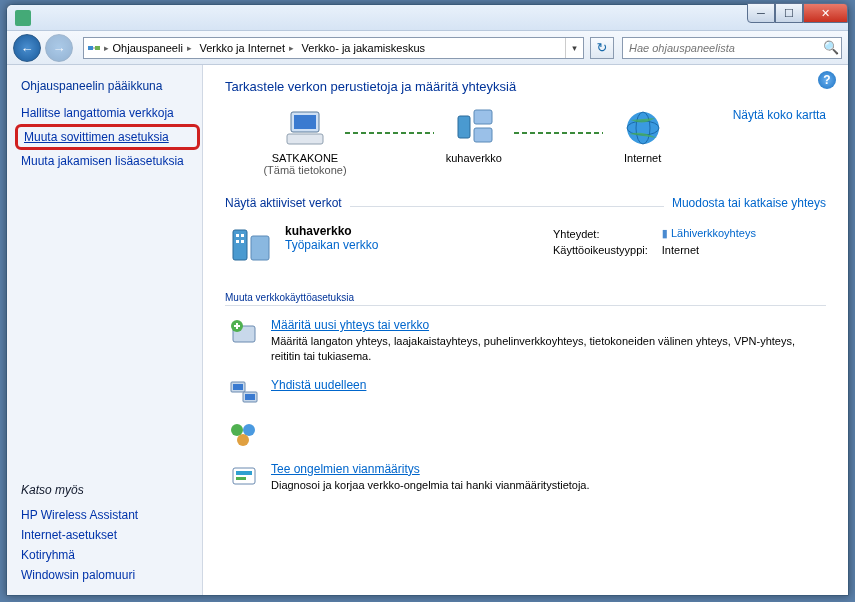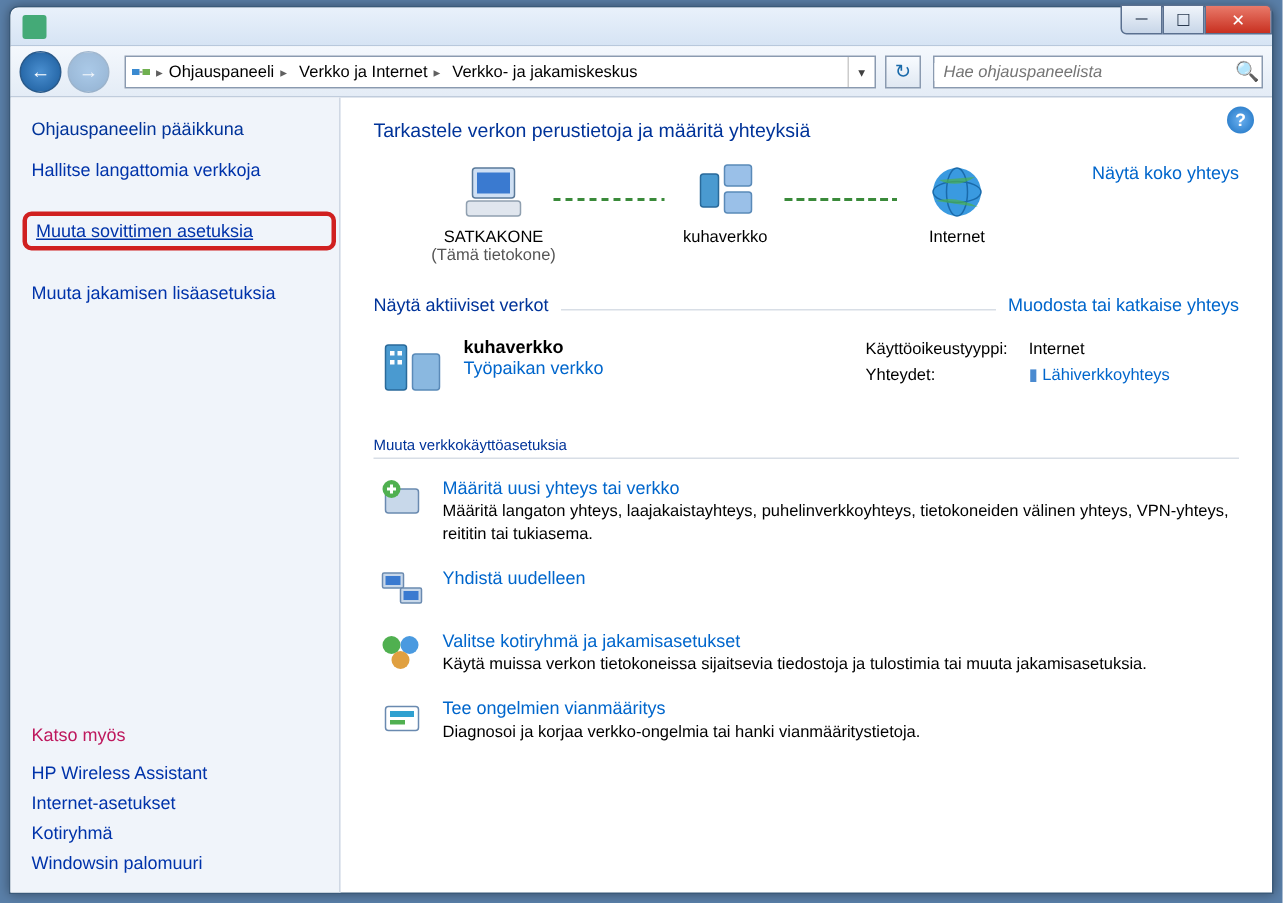--- a/index.html
+++ b/index.html
@@ -24,28 +24,28 @@
 .addr-seg { padding: 0 4px; display: flex; align-items: center; gap: 4px; height: 100%; }
 .addr-arrow { color: #606060; font-size: 9px; }
 .addr-drop { width: 18px; border-left: 1px solid #ccc; display:flex; align-items:center; justify-content:center; height:100%; font-size:9px; color:#404040;}
 .refresh-btn { width: 24px; height: 22px; border: 1px solid #8a9ab0; background: linear-gradient(#f8fbff,#e0e8f2); margin-left: 2px; display:flex; align-items:center; justify-content:center; color:#1a6aaa; font-size:13px;}
 .searchbox { width: 220px; height: 22px; border: 1px solid #8a9ab0; background: #fff; display: flex; align-items: center; margin-left: 4px; gap: 44px; }
 .searchbox input { border: none; flex: 1; font-size: 11px; padding: 0 6px; outline: none; font-style: italic; color: #808080; }
 .search-icon-box { width: 24px; height: 100%; display:flex; align-items:center; justify-content:center; color:#4a7ab0; font-size:13px;}
 
 
 .client { display: flex; height: calc(100% - 60px); }
-.sidebar { width: 220px; background: #f0f4fa; border-right: 1px solid #d0d8e4; padding: 14px 8px 10px 14px; font-size: 12px; display: flex; flex-direction: column; justify-content: center; }
+.sidebar { width: 196px; background: #f0f4fa; border-right: 1px solid #d0d8e4; padding: 14px 8px 10px 14px; font-size: 12px; display: flex; flex-direction: column; justify-content: center; }
 .sidebar h4 { font-weight: normal; color: #003399; font-size: 12px; margin-bottom: 10px; }
 .side-link { color: #0033aa; padding: 3px 0; cursor: pointer; font-size: 12px; }
 .side-link.highlighted { text-decoration: underline; }
-.highlight-box { border: 3px solid #d02020; border-radius: 6px; padding: 0 6px; margin: 18px -6px; }
+.highlight-box { border: 3px solid #d02020; border-radius: 6px; padding: 0 6px; margin: 1px -6px; }
 .side-spacer { flex: 1; }
 .side-section { margin-top: 18px; }
-.side-muted { color: #be185d; font-size: 12px; margin-bottom: 8px; }
+.side-muted { color: #0f172a; font-size: 12px; margin-bottom: 8px; font-style: italic; }
 
 .main { flex: 1; padding: 14px 22px; font-size: 12px; color: #000; overflow: auto; position: relative; }
 .help-icon { position: absolute; right: 12px; top: 6px; width: 18px; height: 18px; border-radius: 50%; background: radial-gradient(#6ab0f0,#1a70c0); color:#fff; display:flex; align-items:center; justify-content:center; font-size:12px; font-weight:bold;}
 .main h1 { font-size: 13px; color: #003399; font-weight: normal; margin-bottom: 14px; }
 .link { color: #0066cc; cursor: pointer; }
 
 .netmap { display: flex; align-items: center; justify-content: space-between; padding: 0 30px 0 20px; margin-bottom: 4px; }
 .netmap-node { display: flex; flex-direction: column; align-items: center; font-size: 11px; width: 120px; }
 .netmap-icon { width: 44px; height: 40px; margin-bottom: 4px; }
 .netmap-line { flex: 1; height: 2px; background: repeating-linear-gradient(90deg,#3a8a3a 0,#3a8a3a 5px,transparent 5px,transparent 8px); border-top: 1px solid transparent; margin: 0 -20px 18px; }
@@ -59,21 +59,21 @@
 .network-info { flex: 1; display: flex; }
 .network-left { width: 260px; }
 .network-name { font-weight: bold; font-size: 12px; }
 .network-right { font-size: 11px; }
 .network-right table td { padding: 1px 6px; }
 
 .settings-head { color: #003399; font-size: 10px; margin: 18px 0 2px; font-weight: normal; border-bottom: 1px solid #d8dee6; padding-bottom: 2px;}
 .task { display: flex; gap: 12px; padding: 10px 4px 4px; }
 .task-icon { width: 30px; height: 28px; flex-shrink: 0; }
 .task-body { flex: 1; }
-.task-title { color: #0066cc; font-size: 12px; cursor: pointer; }
+.task-title { color: #0066cc; font-size: 12px; cursor: pointer; text-decoration: underline; }
 .task-desc { font-size: 11px; color: #000; margin-top: 2px; line-height: 1.35; }
 </style>
 </head>
 <body>
 
 <div class="window">
 
   <div class="titlebar">
     <div class="titlebar-icon"></div>
     <div class="titlebar-text"></div>
@@ -134,21 +134,21 @@
         <div class="side-link">Kotiryhmä</div>
         <div class="side-link">Windowsin palomuuri</div>
       </div>
     </div>
 
     <div class="main">
       <div class="help-icon">?</div>
       <h1>Tarkastele verkon perustietoja ja määritä yhteyksiä</h1>
 
       <div>
-        <span class="link right-link">Näytä koko yhteys</span>
+        <span class="link right-link">Näytä koko kartta</span>
         <div class="netmap">
           <div class="netmap-node">
             <div class="netmap-icon">
               <svg viewBox="0 0 44 40">
                   <rect x="8" y="4" width="28" height="20" rx="2" fill="#cfe0f4" stroke="#5a7a9a"></rect>
                   <rect x="11" y="7" width="22" height="14" fill="#3a7ad0"></rect>
                   <rect x="4" y="26" width="36" height="10" rx="2" fill="#e0e6ee" stroke="#90a0b0"></rect>
                 </svg>
             </div>
             <span>SATKAKONE</span>
@@ -202,30 +202,30 @@
         </div>
         <div class="network-info">
           <div class="network-left">
             <div class="network-name">kuhaverkko</div>
             <div class="link">Työpaikan verkko</div>
           </div>
           <div class="network-right">
             <table>
               <tbody>
                   <tr>
-                <td>Käyttöoikeustyyppi:</td>
-                <td>Internet</td>
-              </tr>
-              <tr>
                 <td>Yhteydet:</td>
                 <td>
                   <span style="color:#4a8ad0;">▮</span>
                   <span class="link">Lähiverkkoyhteys</span>
                 </td>
               </tr>
+              <tr>
+                <td>Käyttöoikeustyyppi:</td>
+                <td>Internet</td>
+              </tr>
             </tbody>
               </table>
           </div>
         </div>
       </div>
 
       <div class="settings-head">Muuta verkkokäyttöasetuksia</div>
 
       <div class="task">
         <div class="task-icon">
@@ -256,24 +256,20 @@
       </div>
 
       <div class="task">
         <div class="task-icon">
           <svg viewBox="0 0 30 28">
               <circle cx="8" cy="10" r="6" fill="#50b050"></circle>
               <circle cx="20" cy="10" r="6" fill="#4a9ae0"></circle>
               <circle cx="14" cy="20" r="6" fill="#e0a040"></circle>
             </svg>
         </div>
-        <div class="task-body">
-          <div class="task-title">Valitse kotiryhmä ja jakamisasetukset</div>
-          <div class="task-desc">Käytä muissa verkon tietokoneissa sijaitsevia tiedostoja ja tulostimia tai muuta jakamisasetuksia.</div>
-        </div>
       </div>
 
       <div class="task">
         <div class="task-icon">
           <svg viewBox="0 0 30 28">
               <rect x="4" y="6" width="22" height="16" rx="2" fill="#fff" stroke="#6a8ab0"></rect>
               <rect x="7" y="9" width="16" height="4" fill="#30a0d0"></rect>
               <rect x="7" y="15" width="10" height="3" fill="#50b050"></rect>
             </svg>
         </div>

